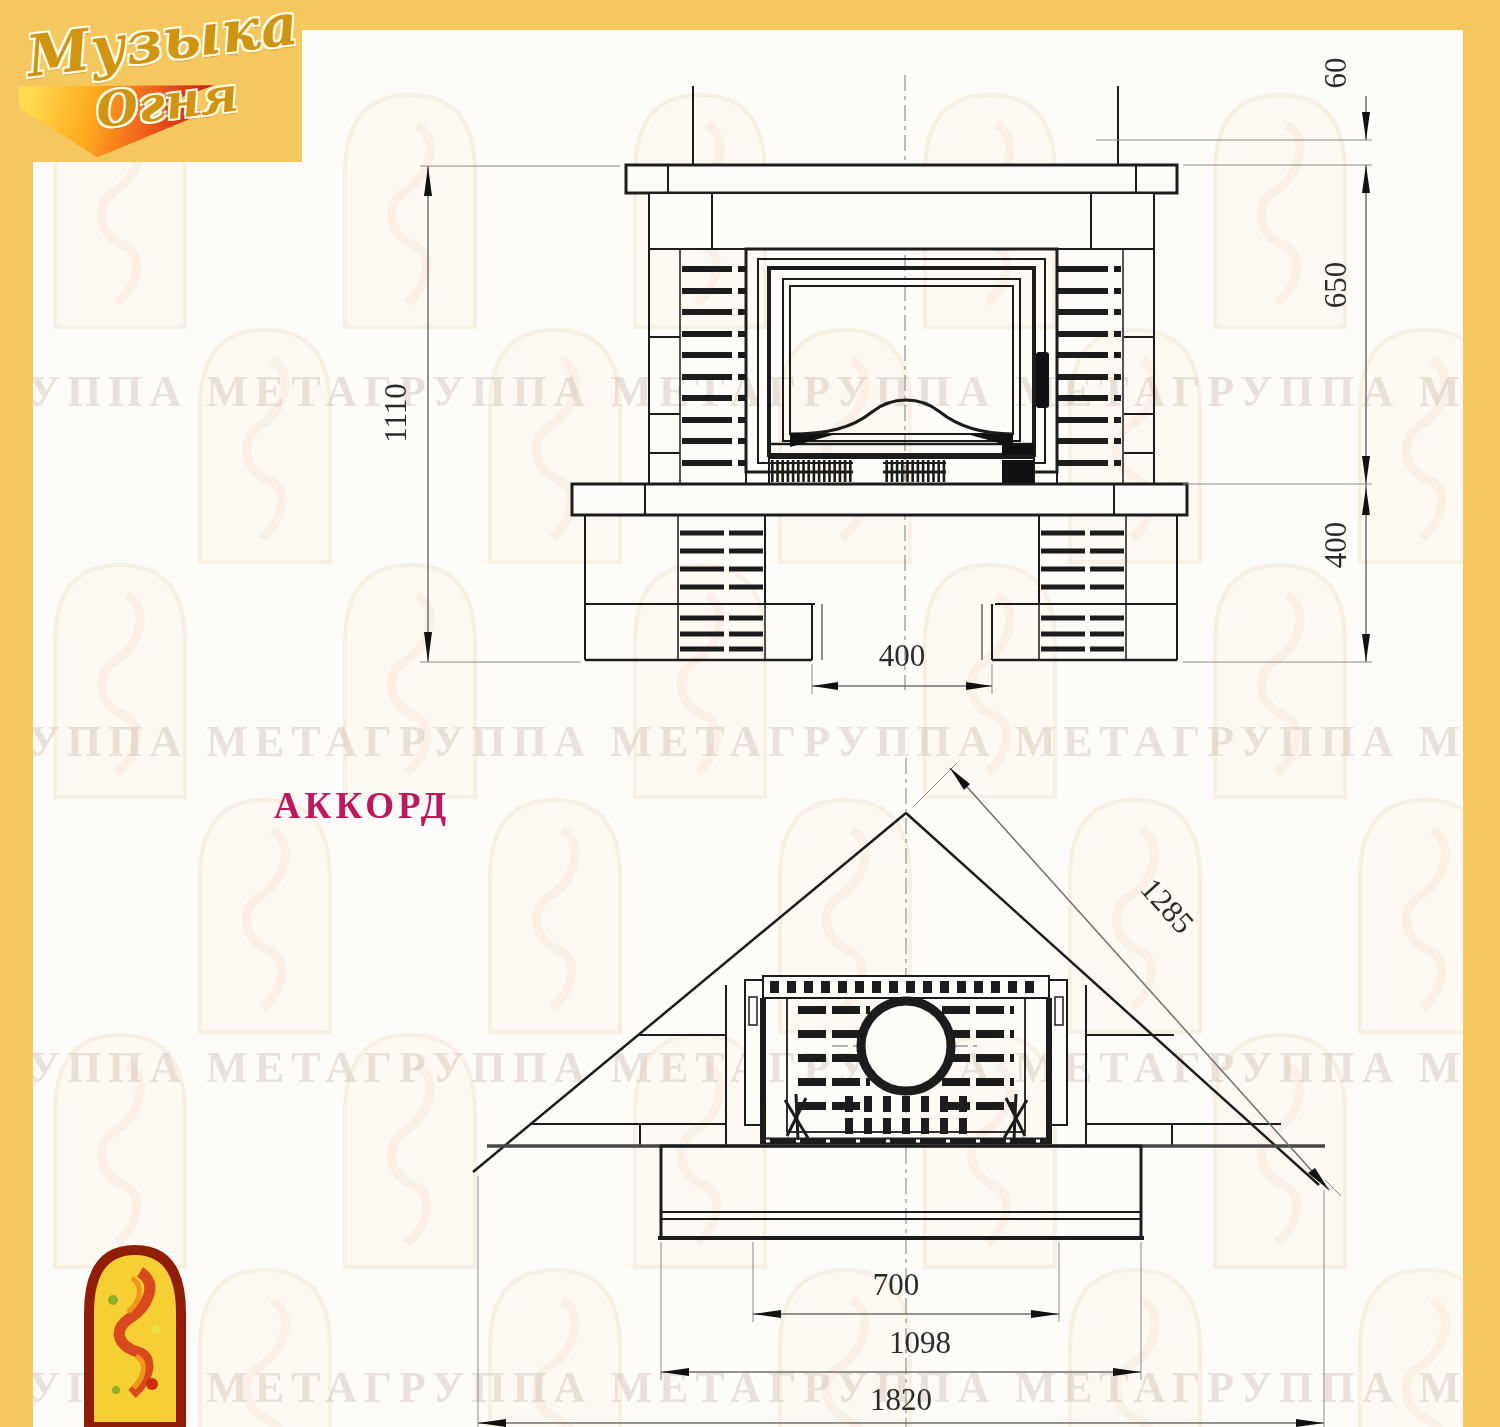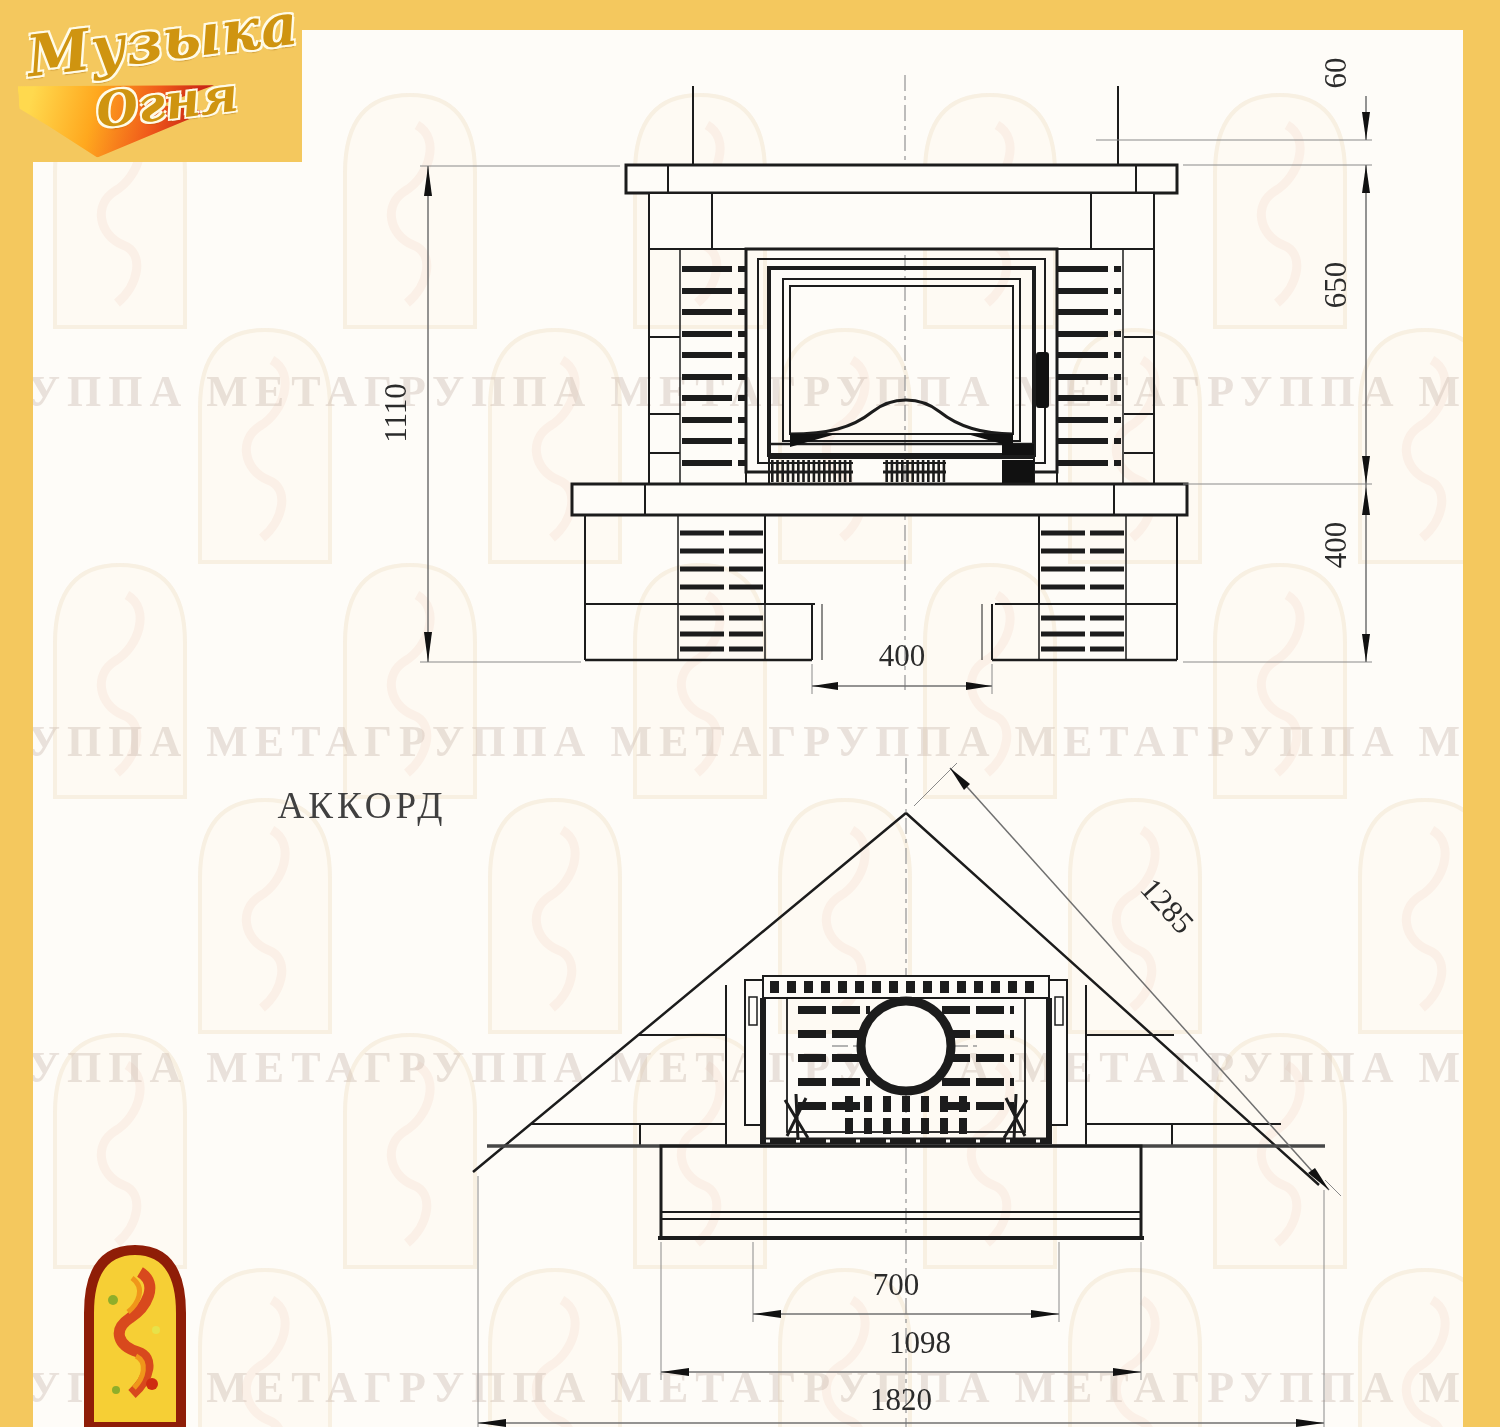--- a/index.html
+++ b/index.html
@@ -19,21 +19,21 @@
   
   .draw-svg{position:absolute;left:0;top:0;z-index:3;}
   
   .dim{
     position:absolute;z-index:4;color:#2b2b2b;font-size:31px;
     transform:translate(-50%,-50%);white-space:nowrap;
   }
   .dim.vert{transform:translate(-50%,-50%) rotate(-90deg);}
   .dim.diag{transform:translate(-50%,-50%) rotate(48deg);}
   .model-label{
-    position:absolute;z-index:4;color:#404040;font-size:37px;font-weight:normal;
+    position:absolute;z-index:4;color:#be185d;font-size:37px;font-weight:bold;
     letter-spacing:4px;transform:translate(-50%,-50%);white-space:nowrap;
   }
   
   .band{position:absolute;background:#f4c85e;z-index:5;}
   .band.top{left:0;top:0;width:1500px;height:30px;}
   .band.left{left:0;top:0;width:33px;height:1427px;}
   .band.right{left:1463px;top:0;width:37px;height:1427px;}
   
   .brand{
     position:absolute;left:0;top:0;width:302px;height:162px;background:#f4c85e;

